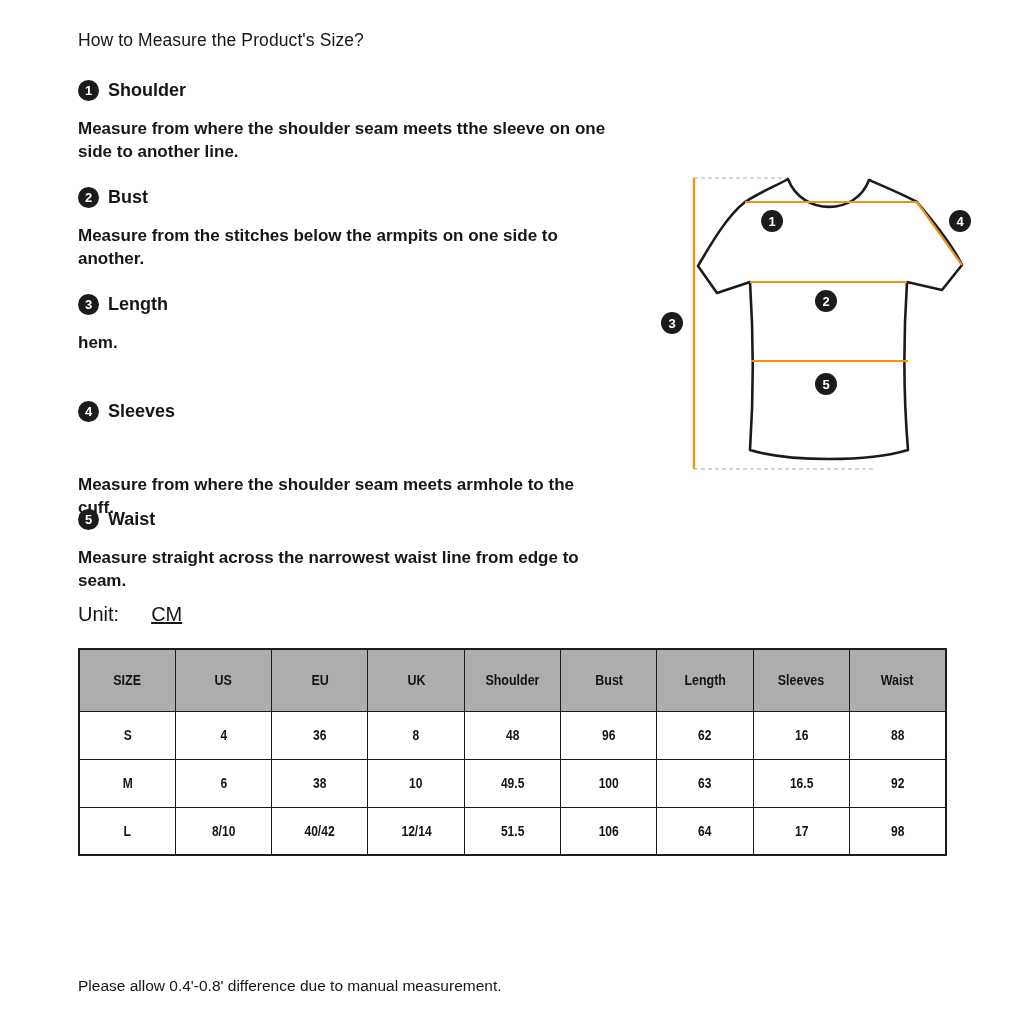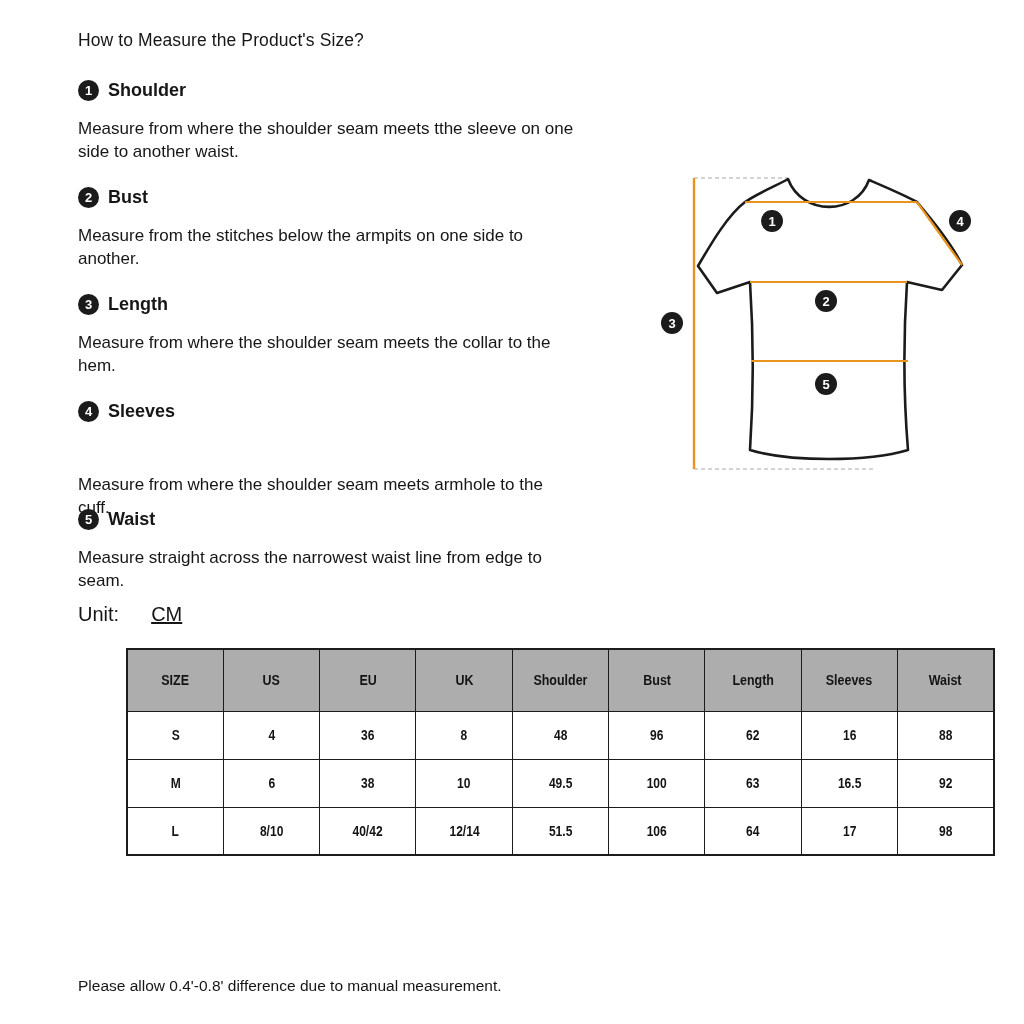--- a/index.html
+++ b/index.html
@@ -7,68 +7,67 @@
   body { font-family:"Liberation Sans", sans-serif; color:#161616; }
   .page { position:relative; width:1024px; height:1024px; background:#fff; overflow:hidden; }
   .abs { position:absolute; }
 
   .title { left:78px; top:30px; font-size:17.5px; font-weight:400; letter-spacing:0.1px; }
 
   .inst-head { display:flex; align-items:center; gap:9px; font-size:18px; font-weight:600; }
   .badge { width:21px; height:21px; border-radius:50%; background:#1b1b1b; color:#fff;
            font-size:13px; font-weight:700; display:flex; align-items:center; justify-content:center;
            flex:0 0 21px; }
-  .para { left:78px; width:540px; font-size:17px; line-height:23px; font-weight:400; }
+  .para { left:78px; width:540px; font-size:17px; line-height:23px; font-weight:700; }
 
   .unit-line { left:78px; top:603px; font-size:20px; }
   .unit-value { margin-left:32px;text-decoration:underline; }
 
   .diagram { left:640px; top:158px; }
 
   table.size-table { position:absolute; left:78px; top:648px; width:869px;
                      border-collapse:collapse; table-layout:fixed;
-                     border:2px solid #1c1c1c;margin-left:48px; }
+                     border:2px solid #1c1c1c; }
   .size-table th, .size-table td { border:1px solid #1c1c1c; text-align:center; vertical-align:middle; padding:0; }
   .size-table thead th { background:#adadad; height:62px; font-size:14.5px; font-weight:700; color:#141414; }
   .size-table tbody td { background:#ffffff; height:48px; font-size:14px; font-weight:700; color:#141414; }
   .cnd { display:inline-block; transform:scaleX(0.86); white-space:nowrap; }
 
   .footer-note { left:78px; top:977px; width:869px; font-size:15.5px; }
 </style>
 </head>
 <body>
 
 <div class="page">
 
   <div class="abs title">How to Measure the Product's Size?</div>
 
   <div class="abs inst-head" style="left:78px; top:80px;">
     <span class="badge">1</span>
     <span>Shoulder</span>
   </div>
   <div class="abs para" style="top:117px;">
     <div>Measure from where the shoulder seam meets tthe sleeve on one</div>
-    <div>side to another waist.</div>
+    <div>side to another line.</div>
   </div>
 
   <div class="abs inst-head" style="left:78px; top:187px;">
     <span class="badge">2</span>
     <span>Bust</span>
   </div>
   <div class="abs para" style="top:224px;">
     <div>Measure from the stitches below the armpits on one side to</div>
     <div>another.</div>
   </div>
 
   <div class="abs inst-head" style="left:78px; top:294px;">
     <span class="badge">3</span>
     <span>Length</span>
   </div>
   <div class="abs para" style="top:331px;">
-    <div>Measure from where the shoulder seam meets the collar to the</div>
     <div>hem.</div>
   </div>
 
   <div class="abs inst-head" style="left:78px; top:401px;">
     <span class="badge">4</span>
     <span>Sleeves</span>
   </div>
   <div class="abs para" style="top:438px;margin-top:35px;">
     <div>Measure from where the shoulder seam meets armhole to the</div>
     <div>cuff.</div>

